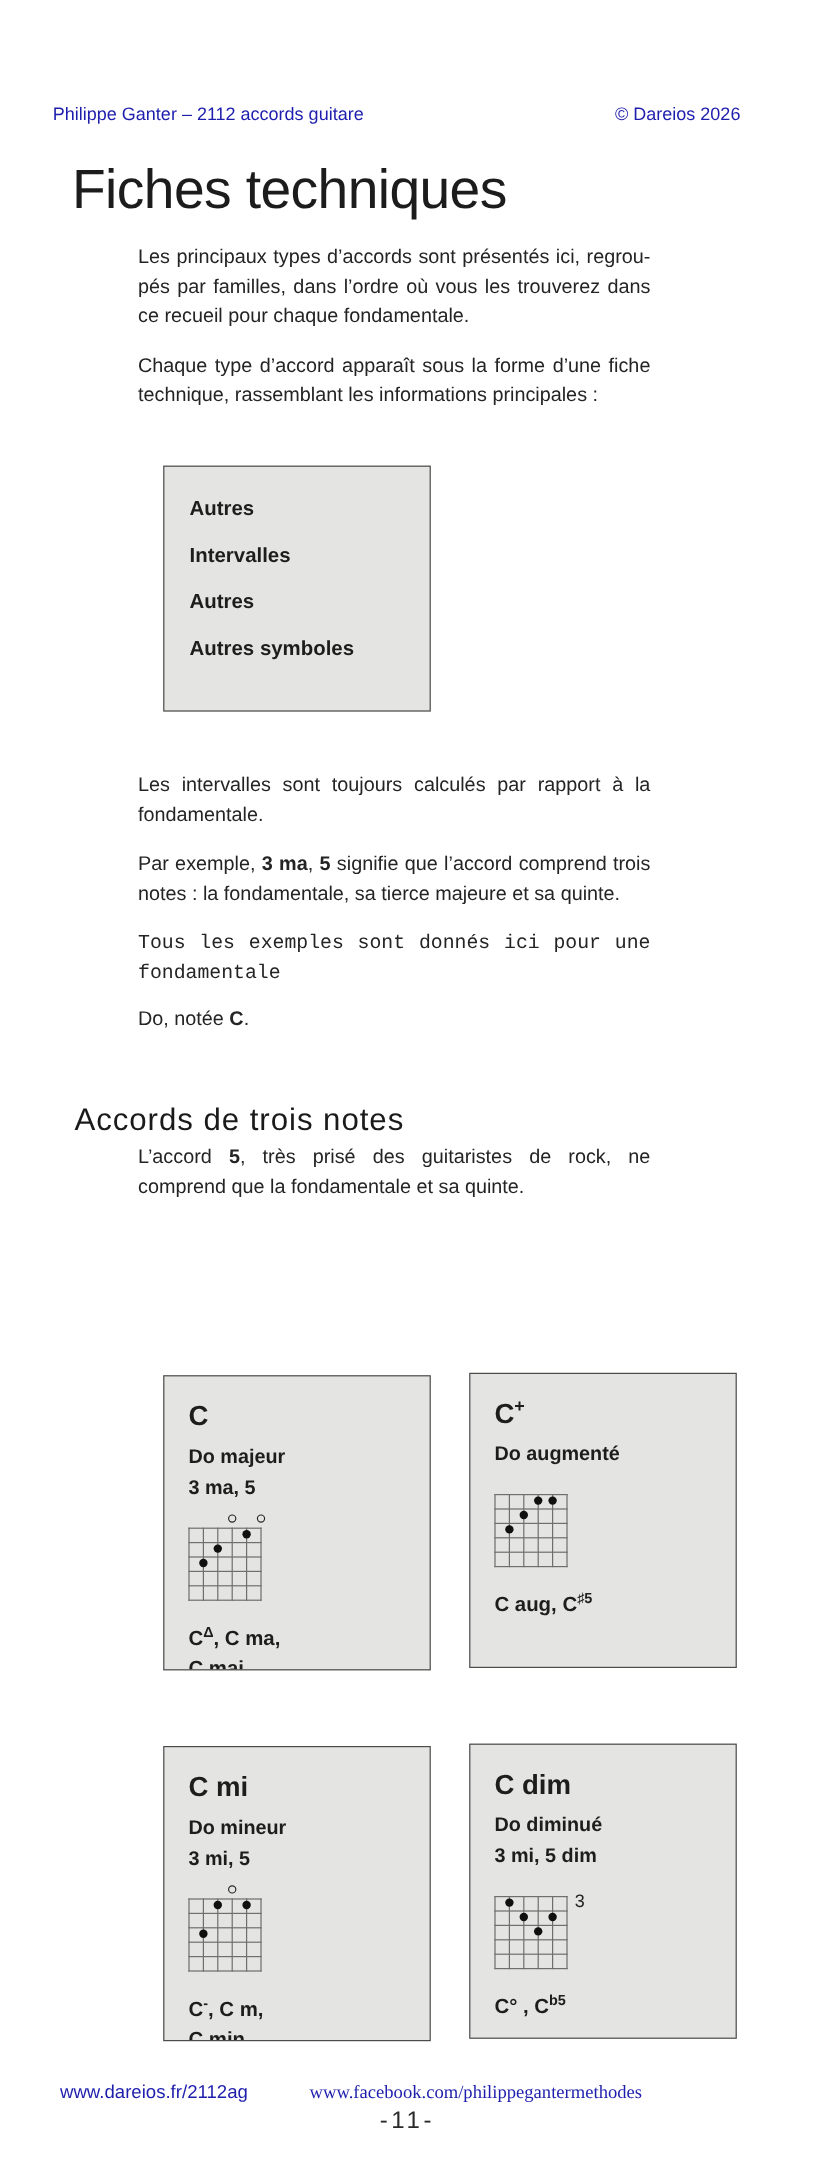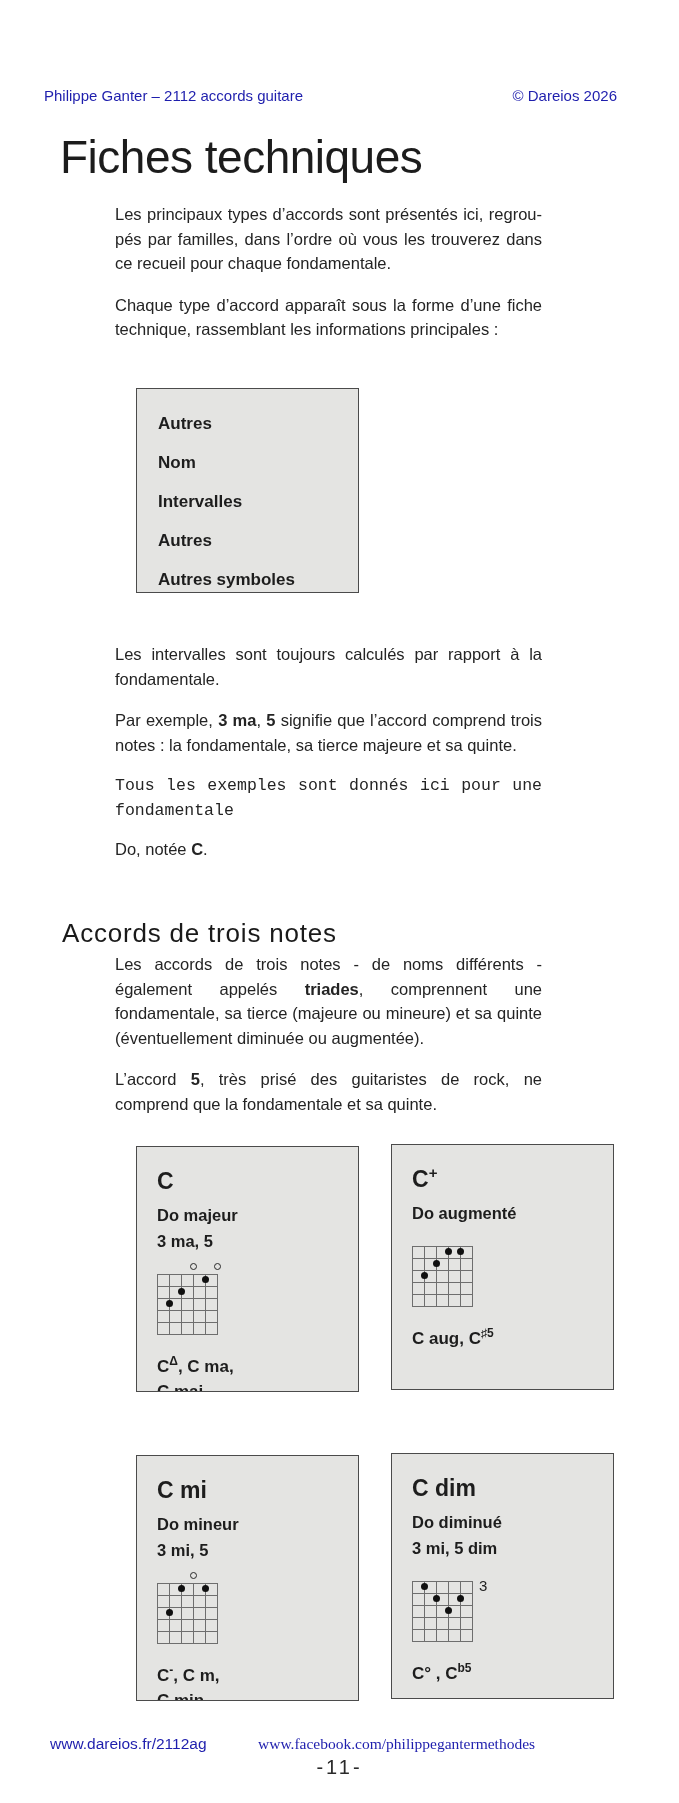--- a/index.html
+++ b/index.html
@@ -71,37 +71,35 @@
 
   <h1 class="page-title">Fiches techniques</h1>
 
   <div class="textcol intro-col">
     <p>Les principaux types d’accords sont présentés ici, regrou-pés par familles, dans l’ordre où vous les trouverez dans ce recueil pour chaque fondamentale.</p>
     <p>Chaque type d’accord apparaît sous la forme d’une fiche technique, rassemblant les informations principales :</p>
   </div>
 
   <div class="info-box">
     <div class="item">Autres</div>
-    <div class="item">Nom</div>
     <div class="item">Intervalles</div>
     <div class="item">Autres</div>
     <div class="item">Autres symboles</div>
   </div>
 
   <div class="textcol middle-col">
     <p>Les intervalles sont toujours calculés par rapport à la fondamentale.</p>
     <p><span>Par exemple, </span><b>3 ma</b><span>, </span><b>5</b><span> signifie que l’accord comprend trois notes : la fondamentale, sa tierce majeure et sa quinte.</span></p>
     <p class="tight">Tous les exemples sont donnés ici pour une fondamentale</p>
     <p><span>Do, notée </span><b>C</b><span>.</span></p>
   </div>
 
   <h2 class="section-heading">Accords de trois notes</h2>
 
   <div class="textcol section-col">
-    <p><span>Les accords de trois notes - de noms différents - également appelés </span><b>triades</b><span>, comprennent une fondamentale, sa tierce (majeure ou mineure) et sa quinte (éventuellement diminuée ou augmentée).</span></p>
     <p><span>L’accord </span><b>5</b><span>, très prisé des guitaristes de rock, ne comprend que la fondamentale et sa quinte.</span></p>
   </div>
 
   <div class="card" style="left:136px;top:1146px;">
     <div class="c-symbol"><span>C</span><sup></sup></div>
     <div class="c-name">Do majeur</div>
     <div class="c-intervals">3 ma, 5</div>
     <div class="chord-grid">
         <div class="gline v" style="left: 0px; top: 12px; height: 61px;"></div>
         <div class="gline v" style="left: 12px; top: 12px; height: 61px;"></div>

